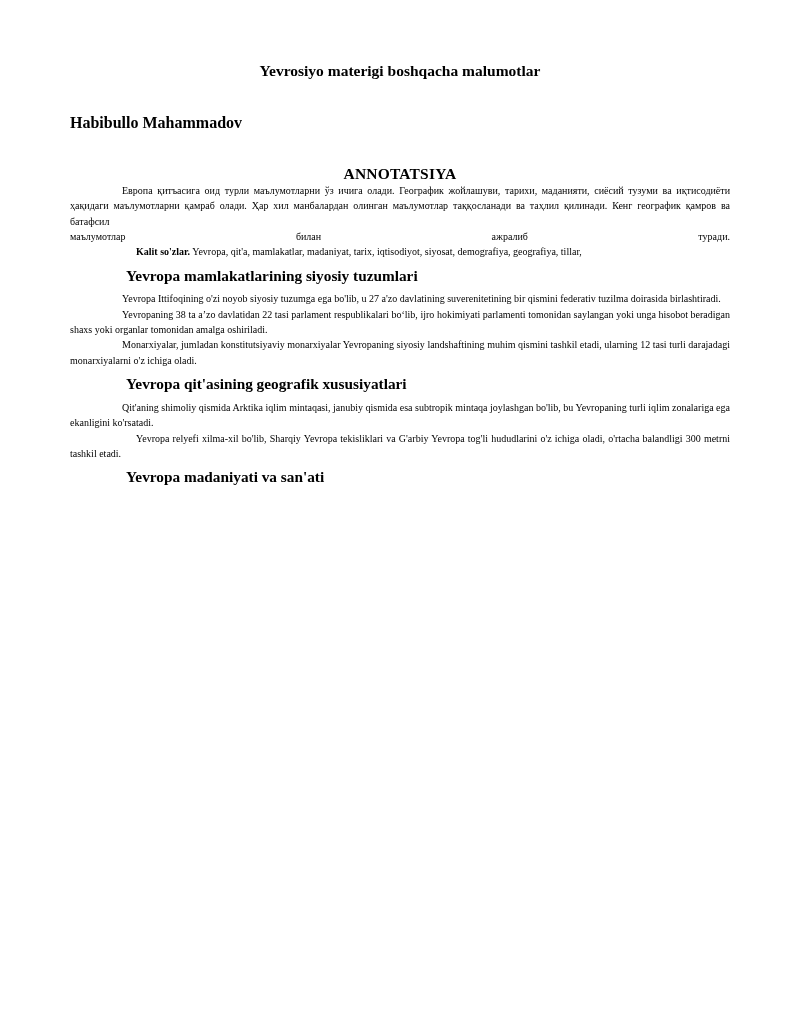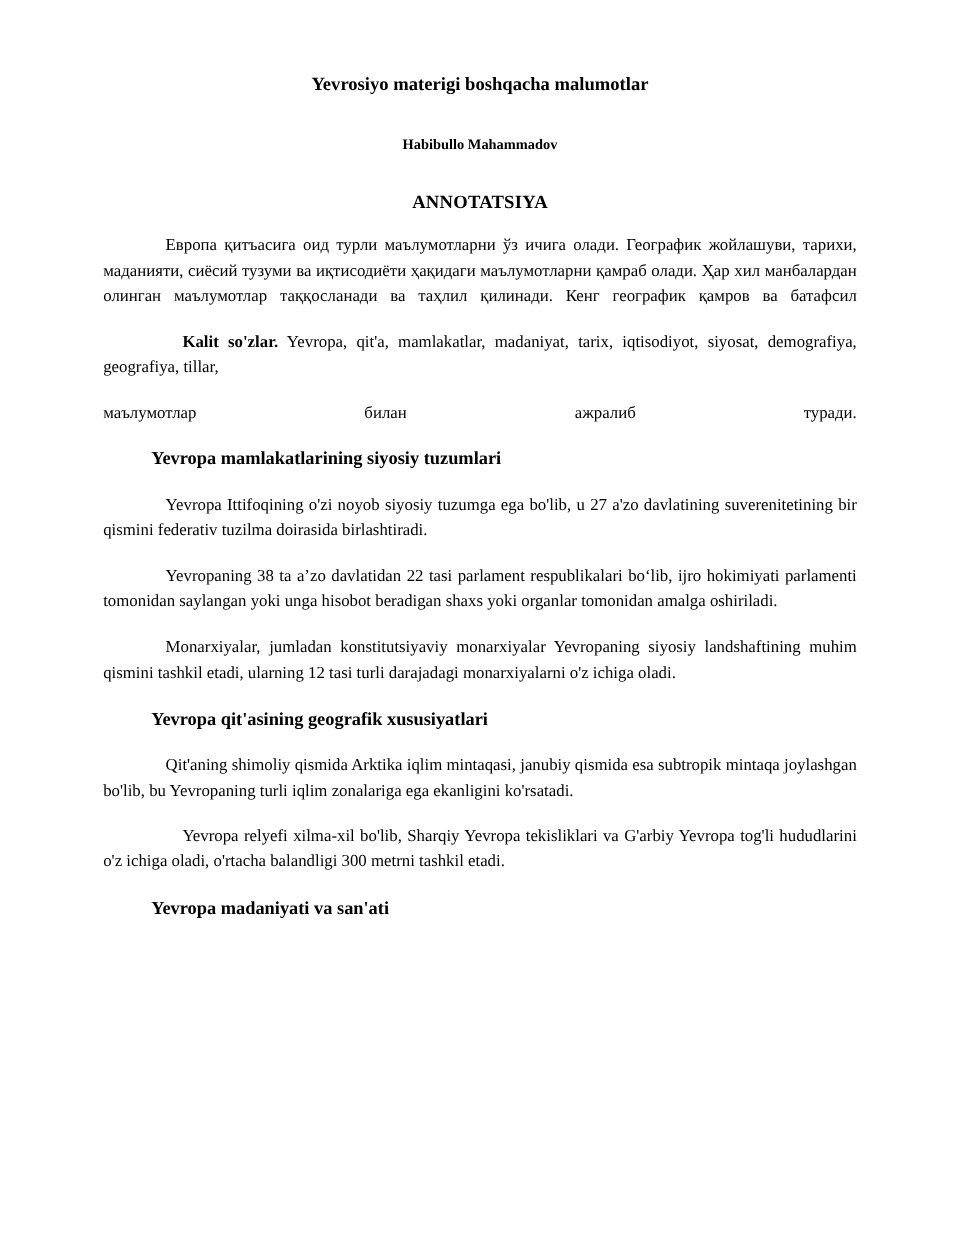--- a/index.html
+++ b/index.html
@@ -24,38 +24,38 @@
   }
   .doc-title {
     text-align: center;
     font-weight: bold;
     font-size: 15.5px;
     line-height: 1.2;
     margin: 0;
     padding-top: 62px;
   }
   .doc-author {
-    text-align: center;
+    text-align: left;
     font-weight: bold;
-    font-size: 12px;
+    font-size: 16px;
     line-height: 1.2;
     margin: 0;
     padding-top: 32px;
   }
   .section-center-heading {
     text-align: center;
     font-weight: bold;
     font-size: 15.5px;
     letter-spacing: 0.2px;
     margin: 0;
     padding-top: 33px;
   }
   p.body {
-    margin: 16px;
-    font-size: 14px;
+    margin: 0;
+    font-size: 10px;
     line-height: 1.54;
     text-align: justify;
     text-justify: inter-word;
   }
   p.just-all {
     text-align: justify;
     text-align-last: justify;
   }
   .indent-md { text-indent: 52px; }
   .indent-lg { text-indent: 66px; }
@@ -79,23 +79,23 @@
 <div class="page">
 
   <h1 class="doc-title">Yevrosiyo materigi boshqacha malumotlar</h1>
 
   <h2 class="doc-author">Habibullo Mahammadov</h2>
 
   <h3 class="section-center-heading">ANNOTATSIYA</h3>
 
   <p class="body indent-md gap-sm just-all">Европа қитъасига оид турли маълумотларни ўз ичига олади.  Географик жойлашуви, тарихи, маданияти, сиёсий тузуми ва иқтисодиёти ҳақидаги маълумотларни қамраб олади.   Ҳар хил манбалардан олинган маълумотлар таққосланади ва таҳлил қилинади.   Кенг географик қамров ва батафсил</p>
 
+  <p class="body just-all">маълумотлар билан ажралиб туради.</p>
+
   <p class="body indent-lg gap-md"><span class="kw-label">Kalit so'zlar.</span><span> Yevropa, qit'a, mamlakatlar, madaniyat, tarix, iqtisodiyot, siyosat, demografiya, geografiya, tillar,</span></p>
-
-  <p class="body just-all">маълумотлар билан ажралиб туради.</p>
 
   <h4 class="sub-heading gap-xl">Yevropa mamlakatlarining siyosiy tuzumlari</h4>
 
   <p class="body indent-md gap-xs">Yevropa Ittifoqining o'zi noyob siyosiy tuzumga ega bo'lib, u 27 a'zo davlatining suverenitetining bir qismini federativ tuzilma doirasida birlashtiradi.</p>
 
   <p class="body indent-md gap-sm">Yevropaning 38 ta a’zo davlatidan 22 tasi parlament respublikalari bo‘lib, ijro hokimiyati parlamenti tomonidan saylangan yoki unga hisobot beradigan shaxs yoki organlar tomonidan amalga oshiriladi.</p>
 
   <p class="body indent-md gap-sm">Monarxiyalar, jumladan konstitutsiyaviy monarxiyalar Yevropaning siyosiy landshaftining muhim qismini tashkil etadi, ularning 12 tasi turli darajadagi monarxiyalarni o'z ichiga oladi.</p>
 
   <h4 class="sub-heading gap-md">Yevropa qit'asining geografik xususiyatlari</h4>

